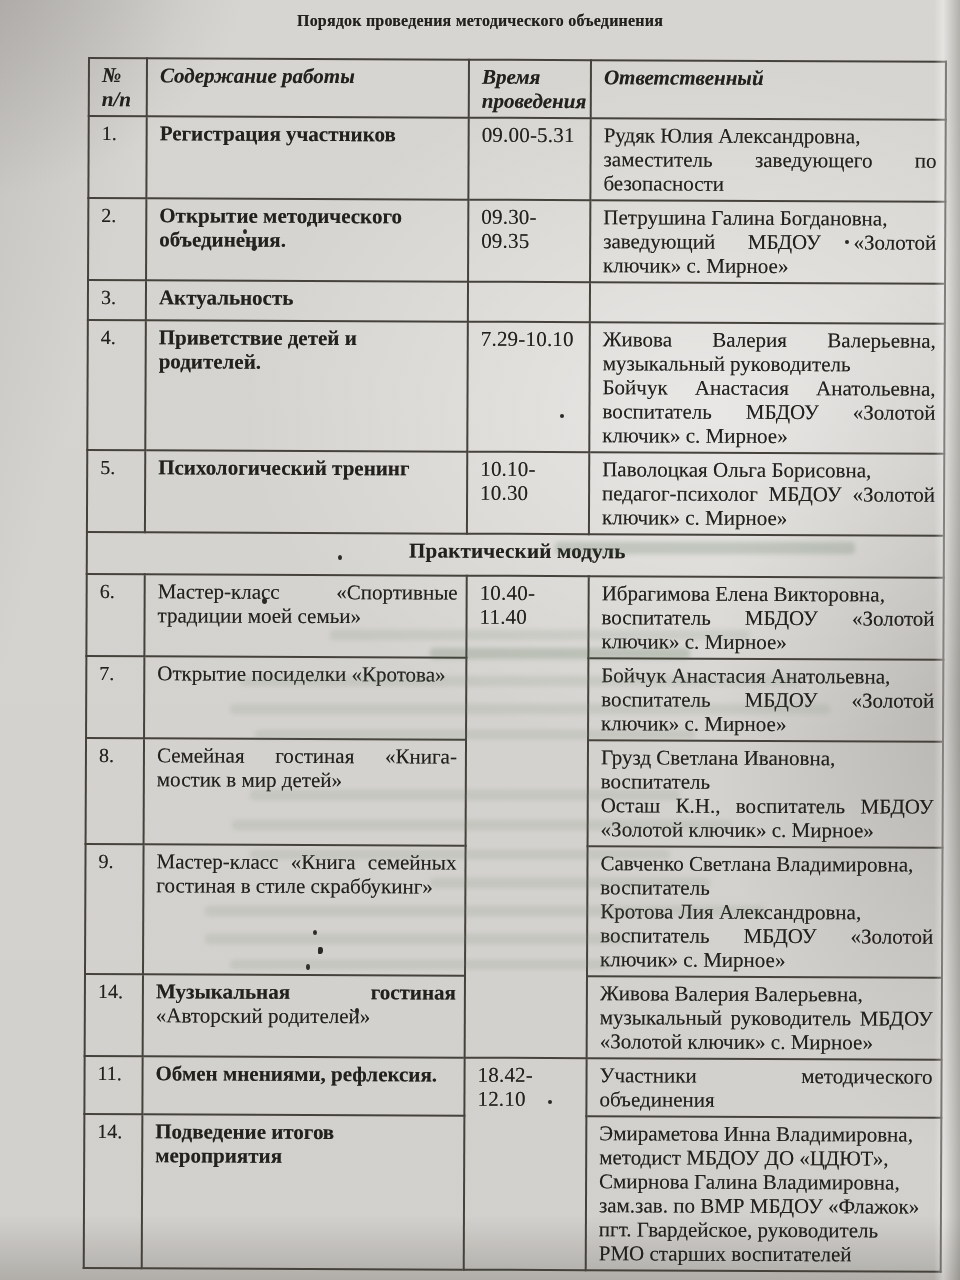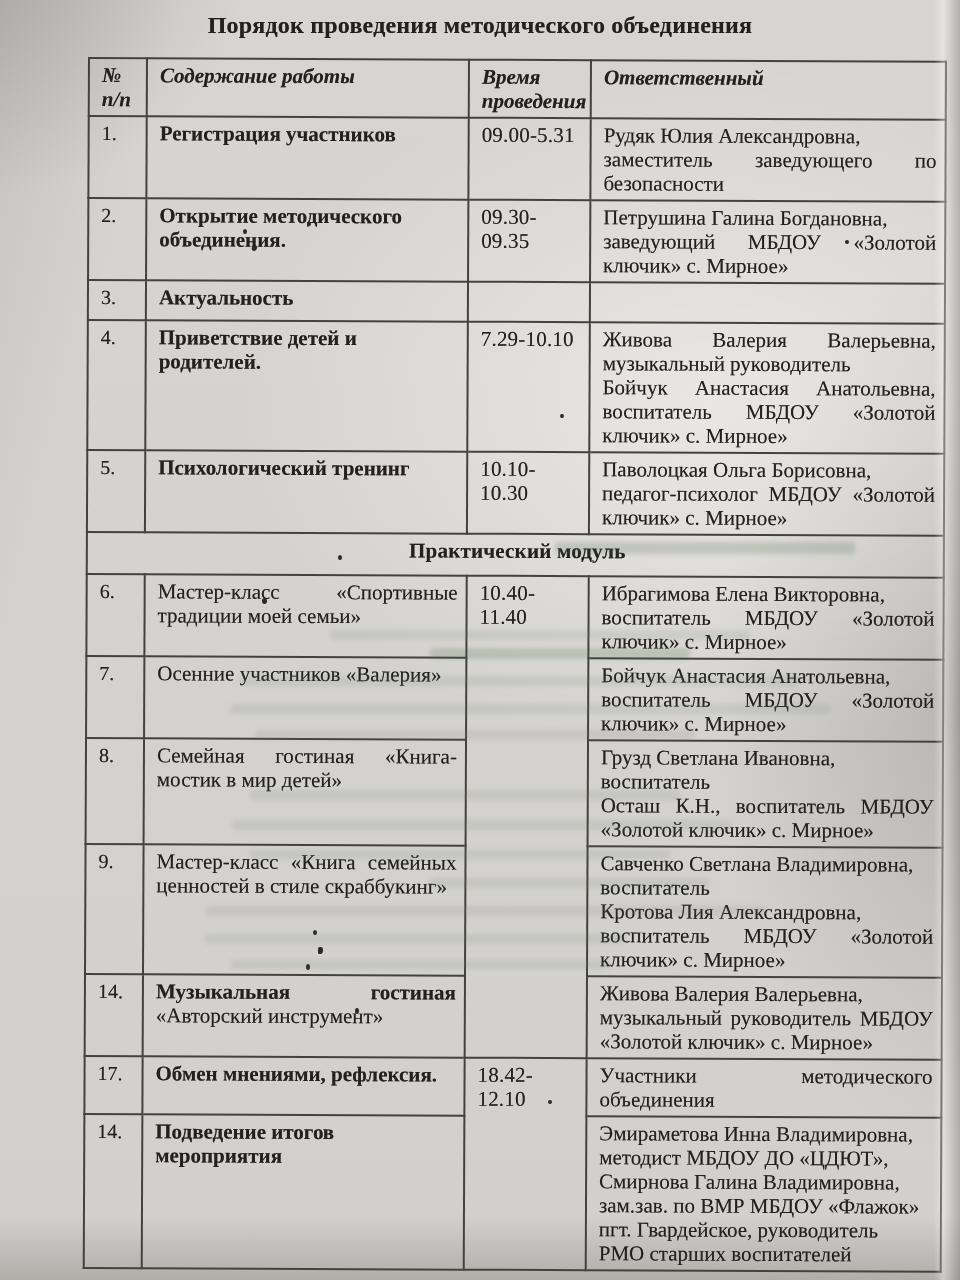--- a/index.html
+++ b/index.html
@@ -14,21 +14,21 @@
       linear-gradient(105deg, rgba(118,115,110,0.18) 0%, rgba(118,115,110,0) 14%),
       linear-gradient(#d7d5d1,#d2d0cc);
     color:#23211e;
   }
   .right-edge{
     position:absolute;top:0;right:0;width:26px;height:1280px;pointer-events:none;
     background:linear-gradient(to right, rgba(255,255,255,0) 0, rgba(255,255,255,0.35) 35%, rgba(110,107,102,0.35) 100%);
   }
   .title{
     position:absolute;top:12px;left:0;width:960px;text-align:center;
-    font-size:24px;font-weight:bold;letter-spacing:0.2px;margin:0;
+    font-size:16px;font-weight:bold;letter-spacing:0.2px;margin:0;
     text-shadow:0 0 0.5px rgba(35,33,30,0.55);
   }
   .photo-tilt{
     position:absolute;top:57px;left:88px;
     transform:rotate(0.25deg);transform-origin:top left;
   }
   table.schedule{
     border-collapse:collapse;width:857px;table-layout:fixed;
     font-size:21px;line-height:24px;color:#23211e;
     text-shadow:0 0 0.5px rgba(35,33,30,0.5);
@@ -116,47 +116,47 @@
     </tr>
     <tr style="height:82px">
       <td class="num">6.</td>
       <td class="content-mixed"><b>Мастер-класс</b><span> «Спортивные традиции моей семьи»</span></td>
       <td class="time" rowspan="5">10.40-11.40</td>
       <td class="resp">Ибрагимова Елена Викторовна,
 воспитатель МБДОУ «Золотой ключик» с. Мирное»</td>
     </tr>
     <tr style="height:82px">
       <td class="num">7.</td>
-      <td class="content-mixed"><b>Осенние участников</b><span> «Валерия»</span></td>
+      <td class="content-mixed"><b>Открытие посиделки</b><span> «Кротова»</span></td>
       <td class="resp">Бойчук Анастасия Анатольевна,
 воспитатель МБДОУ «Золотой ключик» с. Мирное»</td>
     </tr>
     <tr style="height:106px">
       <td class="num">8.</td>
       <td class="content-mixed"><b>Семейная гостиная</b><span> «Книга-мостик в мир детей»</span></td>
       <td class="resp">Грузд Светлана Ивановна,
 воспитатель
 Осташ К.Н., воспитатель МБДОУ «Золотой ключик» с. Мирное»</td>
     </tr>
     <tr style="height:130px">
       <td class="num">9.</td>
-      <td class="content-mixed"><b>Мастер-класс</b><span> «Книга семейных ценностей в стиле скраббукинг»</span></td>
+      <td class="content-mixed"><b>Мастер-класс</b><span> «Книга семейных гостиная в стиле скраббукинг»</span></td>
       <td class="resp">Савченко Светлана Владимировна,
 воспитатель
 Кротова Лия Александровна,
 воспитатель МБДОУ «Золотой ключик» с. Мирное»</td>
     </tr>
     <tr style="height:82px">
       <td class="num">14.</td>
-      <td class="content-mixed"><b class="spread">Музыкальная гостиная</b><span>«Авторский инструмент»</span></td>
+      <td class="content-mixed"><b class="spread">Музыкальная гостиная</b><span>«Авторский родителей»</span></td>
       <td class="resp">Живова Валерия Валерьевна,
 музыкальный руководитель МБДОУ «Золотой ключик» с. Мирное»</td>
     </tr>
     <tr style="height:58px">
-      <td class="num">17.</td>
+      <td class="num">11.</td>
       <td class="content">Обмен мнениями, рефлексия.</td>
       <td class="time" rowspan="2">18.42-12.10</td>
       <td class="resp">Участники методического объединения</td>
     </tr>
     <tr style="height:150px">
       <td class="num">14.</td>
       <td class="content">Подведение итогов
 мероприятия</td>
       <td class="resp">Эмираметова Инна Владимировна,
 методист МБДОУ ДО «ЦДЮТ»,

